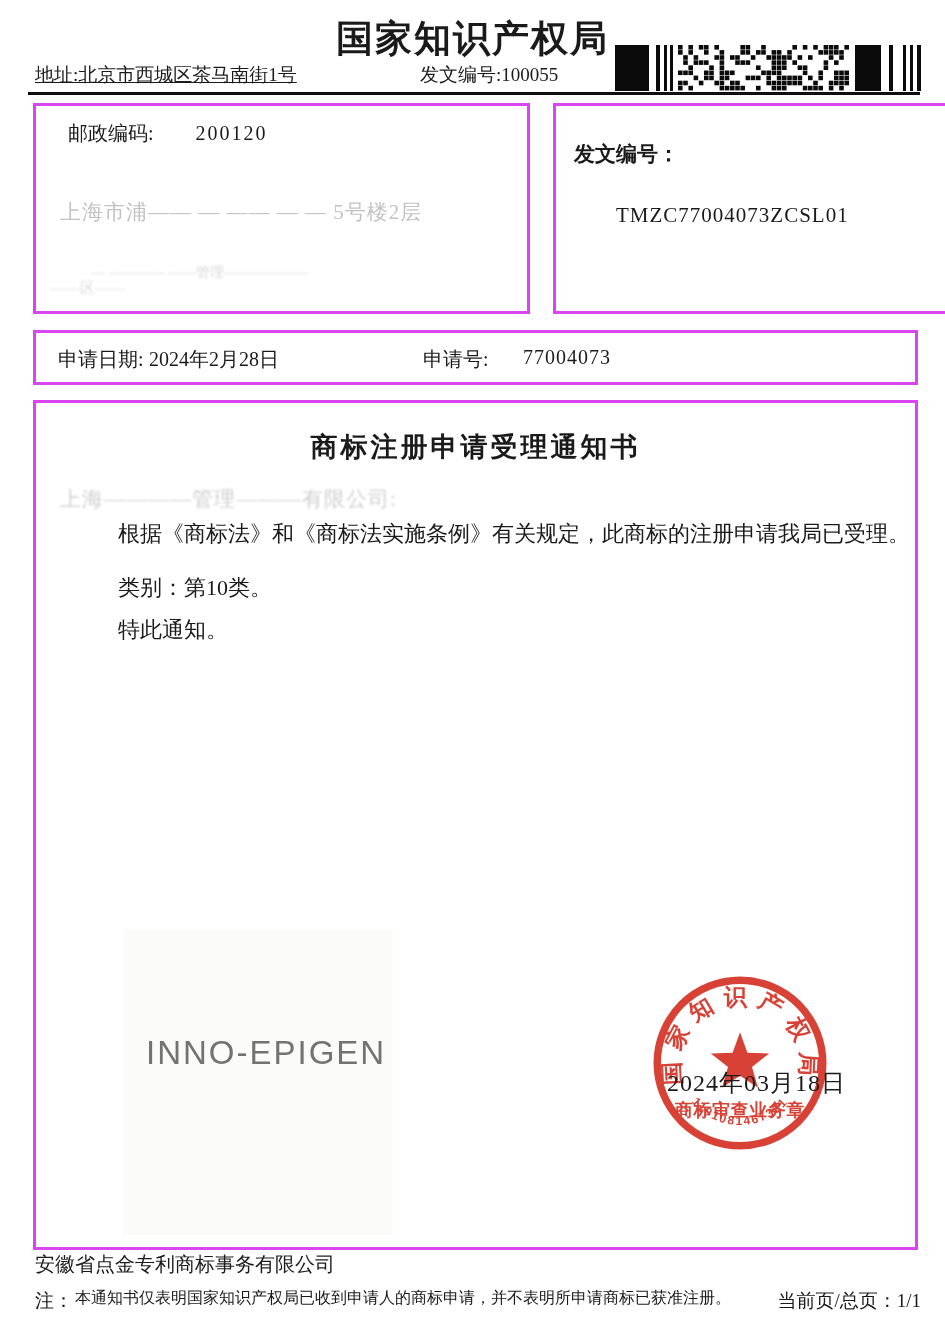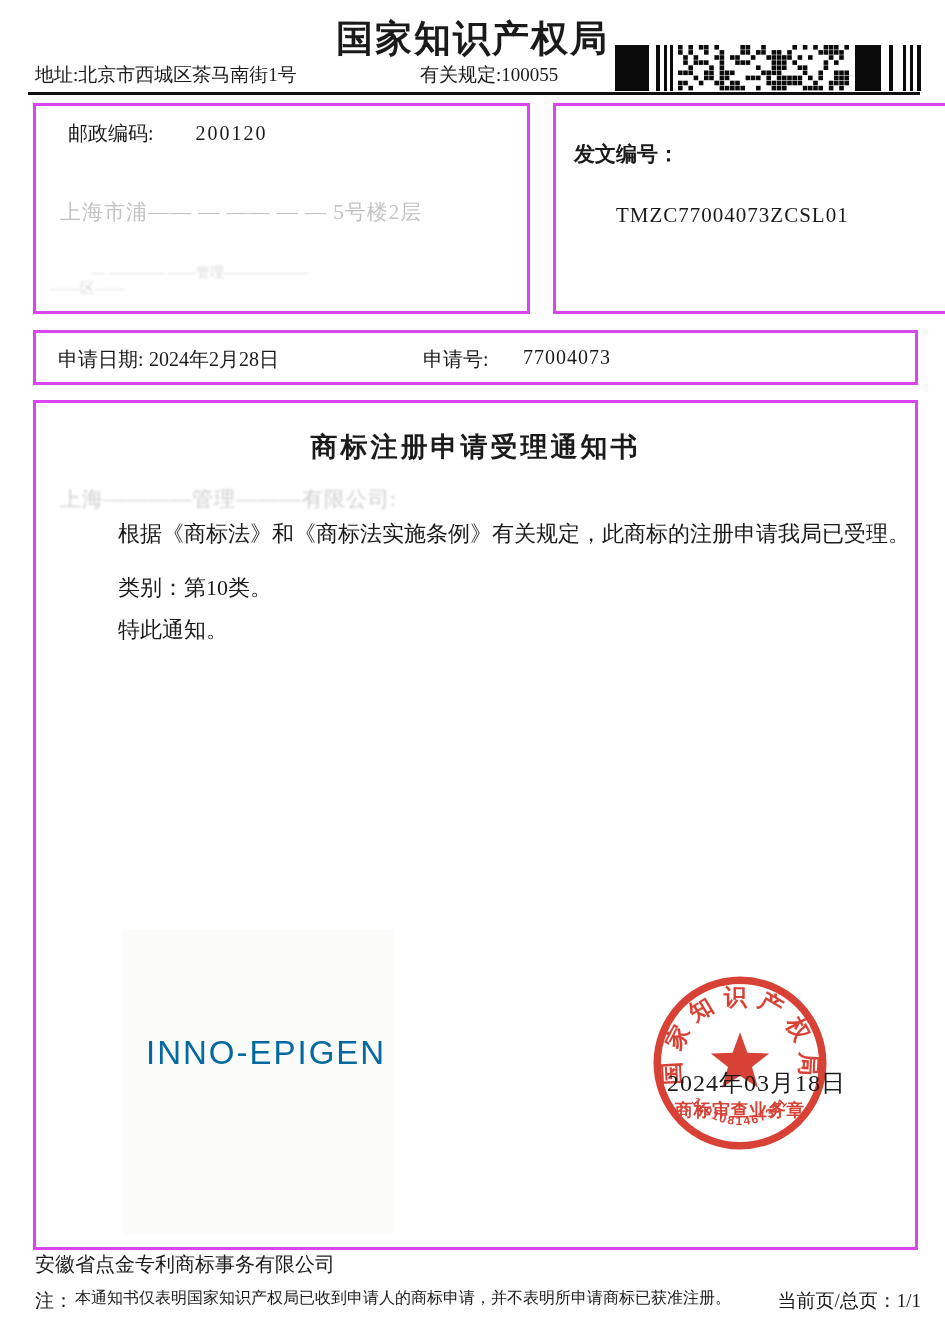--- a/index.html
+++ b/index.html
@@ -4,21 +4,21 @@
 <style>
   html,body{margin:0;padding:0;background:#e8e8e8;}
   .page{
     position:relative;width:945px;height:1337px;background:#ffffff;
     font-family:"Liberation Serif","DejaVu Serif",serif;color:#1a1a1a;
     margin:0 auto;overflow:hidden;
   }
   .abs{position:absolute;}
   
   .agency-title{left:0;right:0;top:14px;text-align:center;font-size:37px;font-weight:bold;letter-spacing:2px;}
-  .addr-line{left:35px;top:62px;font-size:19px;}
+  .addr-line{left:35px;top:62px;font-size:19px;text-decoration:underline;}
   .postal-line{left:420px;top:62px;font-size:19px;}
   .top-rule{left:28px;top:92px;width:892px;height:3px;background:#0f0f0f;}
   .barcode{left:615px;top:45px;width:313px;height:48px;}
   
   .box{border:3px solid #d946ef;background:#fff;}
   .recipient-box{left:33px;top:103px;width:491px;height:205px;}
   .docnum-box{left:553px;top:103px;width:359px;height:205px;padding-left:39px;}
   .recipient-postal{left:32px;top:14px;font-size:20px;}
   .recipient-postal .val{margin-left:42px;letter-spacing:2px;}
   .faded1{left:24px;top:92px;font-size:21px;color:#8f8f8f;opacity:.55;filter:blur(.7px);letter-spacing:1px;white-space:nowrap;}
@@ -33,38 +33,38 @@
   .meta-appno-label{left:387px;top:13px;font-size:20px;}
   .meta-appno-value{left:487px;top:13px;font-size:20px;letter-spacing:1px;}
   
   .main-box{left:33px;top:400px;width:879px;height:844px;}
   .notice-title{left:0;right:0;top:26px;text-align:center;font-size:27px;font-weight:bold;letter-spacing:3px;}
   .addressee{left:24px;top:82px;font-size:21px;color:#8a8a8a;opacity:.42;filter:blur(.8px);letter-spacing:1px;white-space:nowrap;}
   .body-para{left:82px;top:116px;font-size:22px;white-space:nowrap;}
   .body-cat{left:82px;top:170px;font-size:22px;}
   .body-close{left:82px;top:212px;font-size:22px;}
   .tm-area{left:87px;top:526px;width:270px;height:306px;background:#fbfbf9;}
-  .tm-text{left:110px;top:631px;font-size:33px;font-family:"Liberation Sans","DejaVu Sans",sans-serif;letter-spacing:2px;color:#0369a1;white-space:nowrap;}
+  .tm-text{left:110px;top:631px;font-size:33px;font-family:"Liberation Sans","DejaVu Sans",sans-serif;letter-spacing:2px;color:#737373;white-space:nowrap;}
   
   .seal-svg{left:611px;top:567px;width:186px;height:186px;opacity:.93;}
   .seal-date{left:631px;top:664px;font-size:24px;color:#1b1b1b;letter-spacing:1px;white-space:nowrap;}
   
   .agent-line{left:35px;top:1251px;font-size:20px;}
   .note-label{left:35px;top:1288px;font-size:19px;}
   .note-text{left:75px;top:1288px;font-size:16px;white-space:nowrap;}
   .page-indicator{right:24px;top:1288px;font-size:19px;}
 </style>
 </head>
 <body>
 
 <div class="page">
 
   <div class="abs agency-title">国家知识产权局</div>
   <div class="abs addr-line">地址:北京市西城区茶马南街1号</div>
-  <div class="abs postal-line">有关规定:100055</div>
+  <div class="abs postal-line">发文编号:100055</div>
   <svg class="abs barcode" id="barcode-svg" viewBox="0 0 313 48">
       <rect x="0" y="0" width="34" height="46" fill="#0b0b0b"></rect>
       <rect x="41" y="0" width="4" height="46" fill="#0b0b0b"></rect>
       <rect x="49" y="0" width="3" height="46" fill="#0b0b0b"></rect>
       <rect x="55" y="0" width="3" height="46" fill="#0b0b0b"></rect>
       <rect x="63" y="0" width="4.6" height="4.6" fill="#0b0b0b"></rect>
       <rect x="63" y="5.1" width="4.6" height="4.6" fill="#0b0b0b"></rect>
       <rect x="63" y="25.5" width="4.6" height="4.6" fill="#0b0b0b"></rect>
       <rect x="63" y="35.699999999999996" width="4.6" height="4.6" fill="#0b0b0b"></rect>
       <rect x="63" y="40.8" width="4.6" height="4.6" fill="#0b0b0b"></rect>

